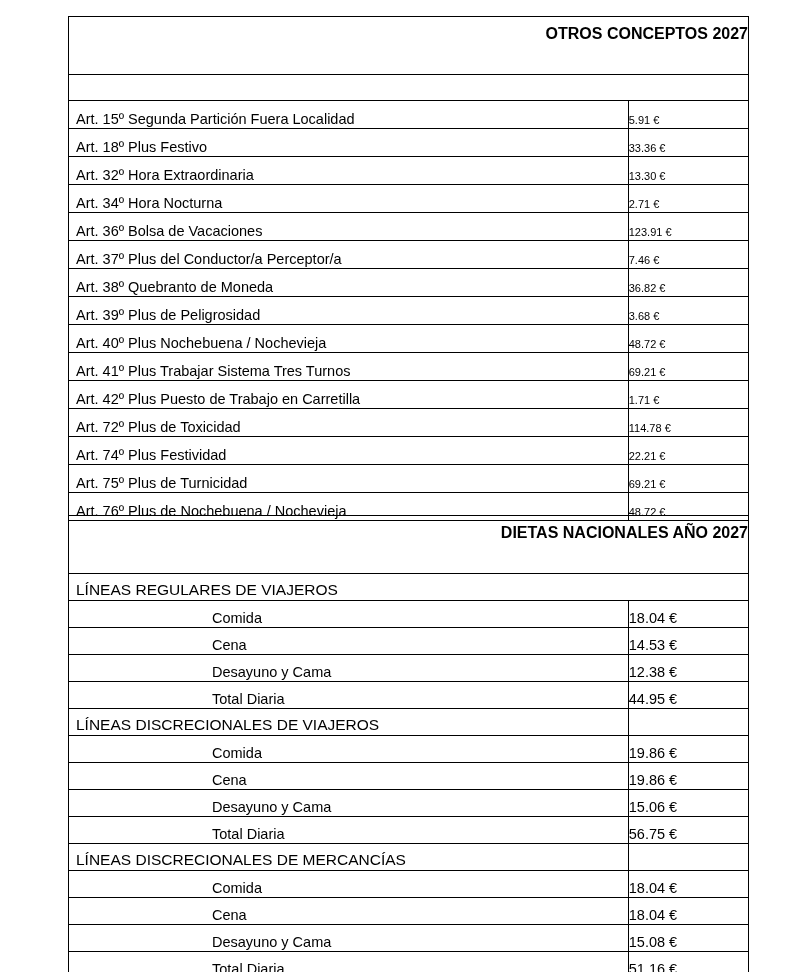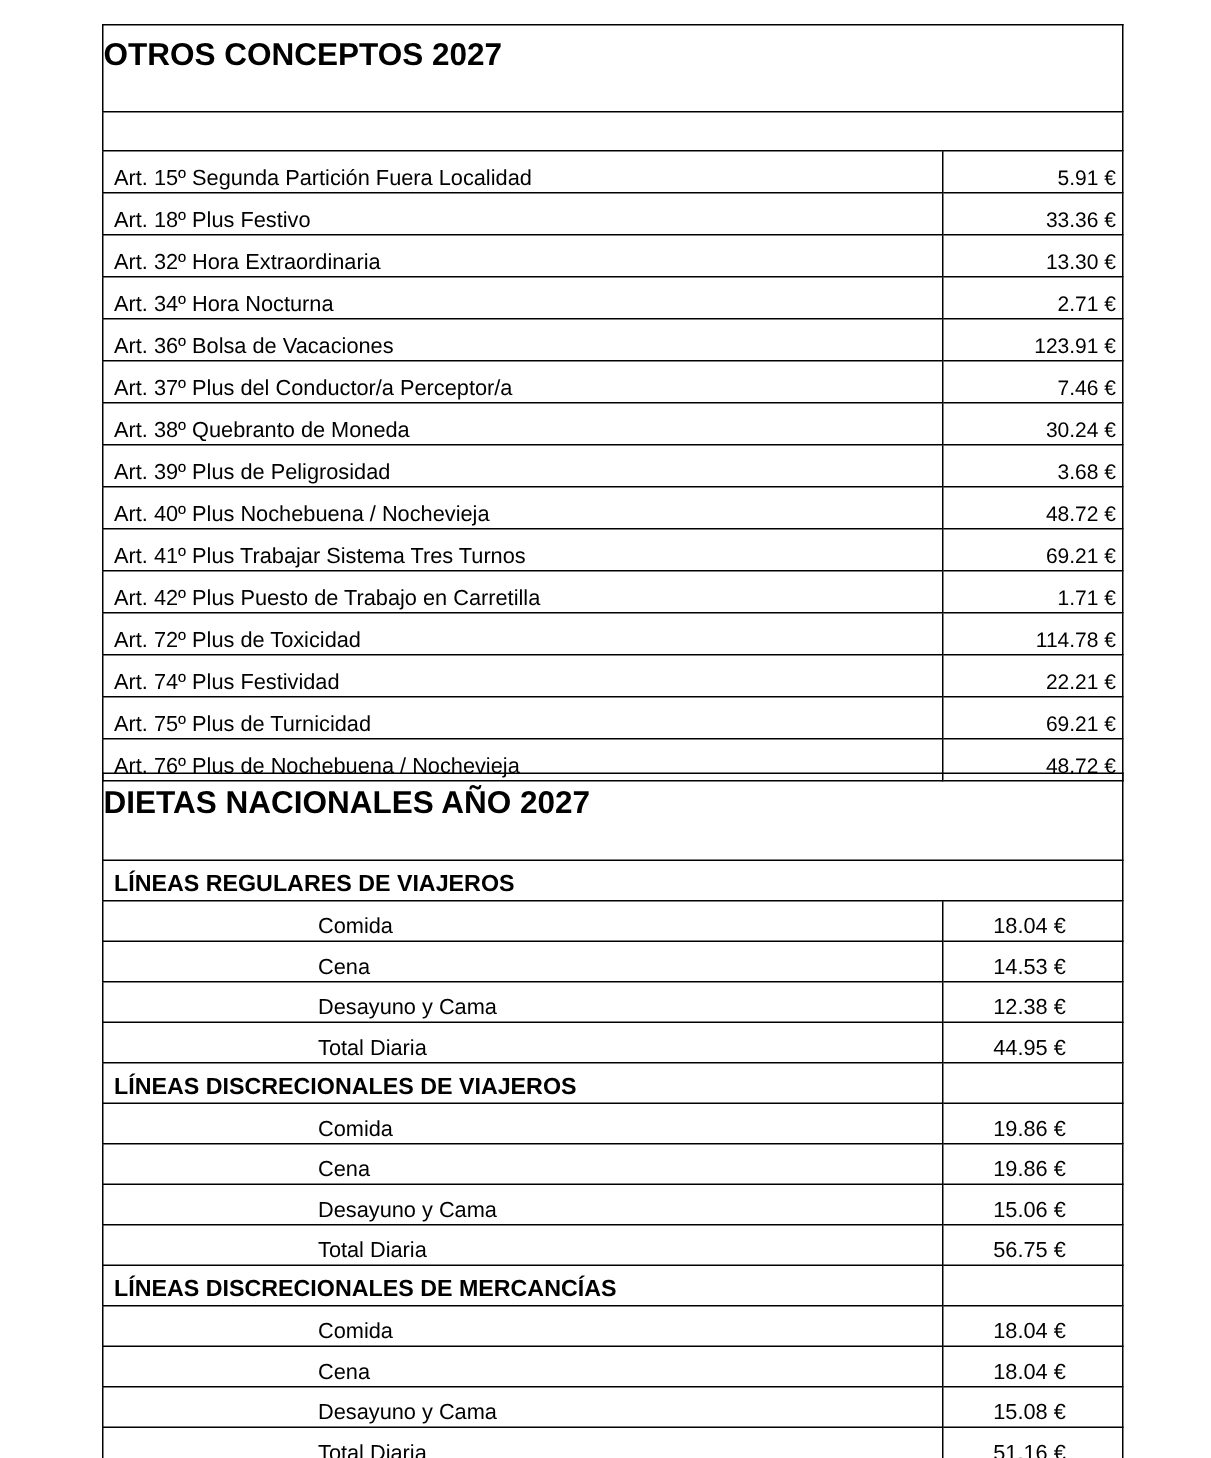--- a/index.html
+++ b/index.html
@@ -1,29 +1,29 @@
 <!DOCTYPE html>
 <html><head>
 <meta charset="utf-8">
 <style>
   html, body { margin: 0; padding: 0; background: #ffffff; }
   body { width: 807px; height: 972px; position: relative; font-family: "Liberation Sans", sans-serif; color: #000; overflow: hidden; }
   .tbl { position: absolute; left: 68px; width: 681px; border-collapse: collapse; table-layout: fixed; }
   .tbl td { border: 1px solid #000; padding: 0; height: 25px; vertical-align: bottom; }
   .t1 { top: 16px; }
   .t2 { top: 515px; }
-  .title-cell { height: 49px !important; text-align: left; vertical-align: top !important; font-weight: bold; font-size: 21px; padding-top: 8px !important; }
+  .title-cell { height: 49px !important; text-align: right; vertical-align: top !important; font-weight: bold; font-size: 16px; padding-top: 8px !important; }
   .blank-cell { height: 25px; }
   .c-label { width: 554px; }
   .c-val { width: 119px; }
   .t1 .lbl { font-size: 14.5px; padding: 0 0 1px 7px !important; white-space: nowrap; }
-  .t1 .val { font-size: 14px; text-align: right; padding: 0 4px 2px 0 !important; white-space: nowrap; }
-  .t2 .sec { font-size: 15.5px; font-weight: bold; padding: 0 0 1px 7px !important; white-space: nowrap; }
+  .t1 .val { font-size: 11px; padding: 0 4px 2px 0 !important; white-space: nowrap; }
+  .t2 .sec { font-size: 15.5px; font-weight: normal; padding: 0 0 1px 7px !important; white-space: nowrap; }
   .t2 .item { font-size: 14.5px; padding: 0 0 1px 143px !important; white-space: nowrap; margin-left: 21px; }
-  .t2 .val { font-size: 14.5px; text-align: center; padding: 0 4px 1px 0 !important; white-space: nowrap; }
+  .t2 .val { font-size: 14.5px; text-align: left; padding: 0 4px 1px 0 !important; white-space: nowrap; }
 </style>
 </head>
 <body>
 
 <table class="tbl t1">
   <colgroup>
       <col class="c-label">
       <col class="c-val">
     </colgroup>
   <tbody>
@@ -52,21 +52,21 @@
   <tr>
         <td class="lbl">Art. 36º Bolsa de Vacaciones</td>
         <td class="val">123.91 €</td>
       </tr>
   <tr>
         <td class="lbl">Art. 37º Plus del Conductor/a Perceptor/a</td>
         <td class="val">7.46 €</td>
       </tr>
   <tr>
         <td class="lbl">Art. 38º Quebranto de Moneda</td>
-        <td class="val">30.24 €</td>
+        <td class="val">36.82 €</td>
       </tr>
   <tr>
         <td class="lbl">Art. 39º Plus de Peligrosidad</td>
         <td class="val">3.68 €</td>
       </tr>
   <tr>
         <td class="lbl">Art. 40º Plus Nochebuena / Nochevieja</td>
         <td class="val">48.72 €</td>
       </tr>
   <tr>

